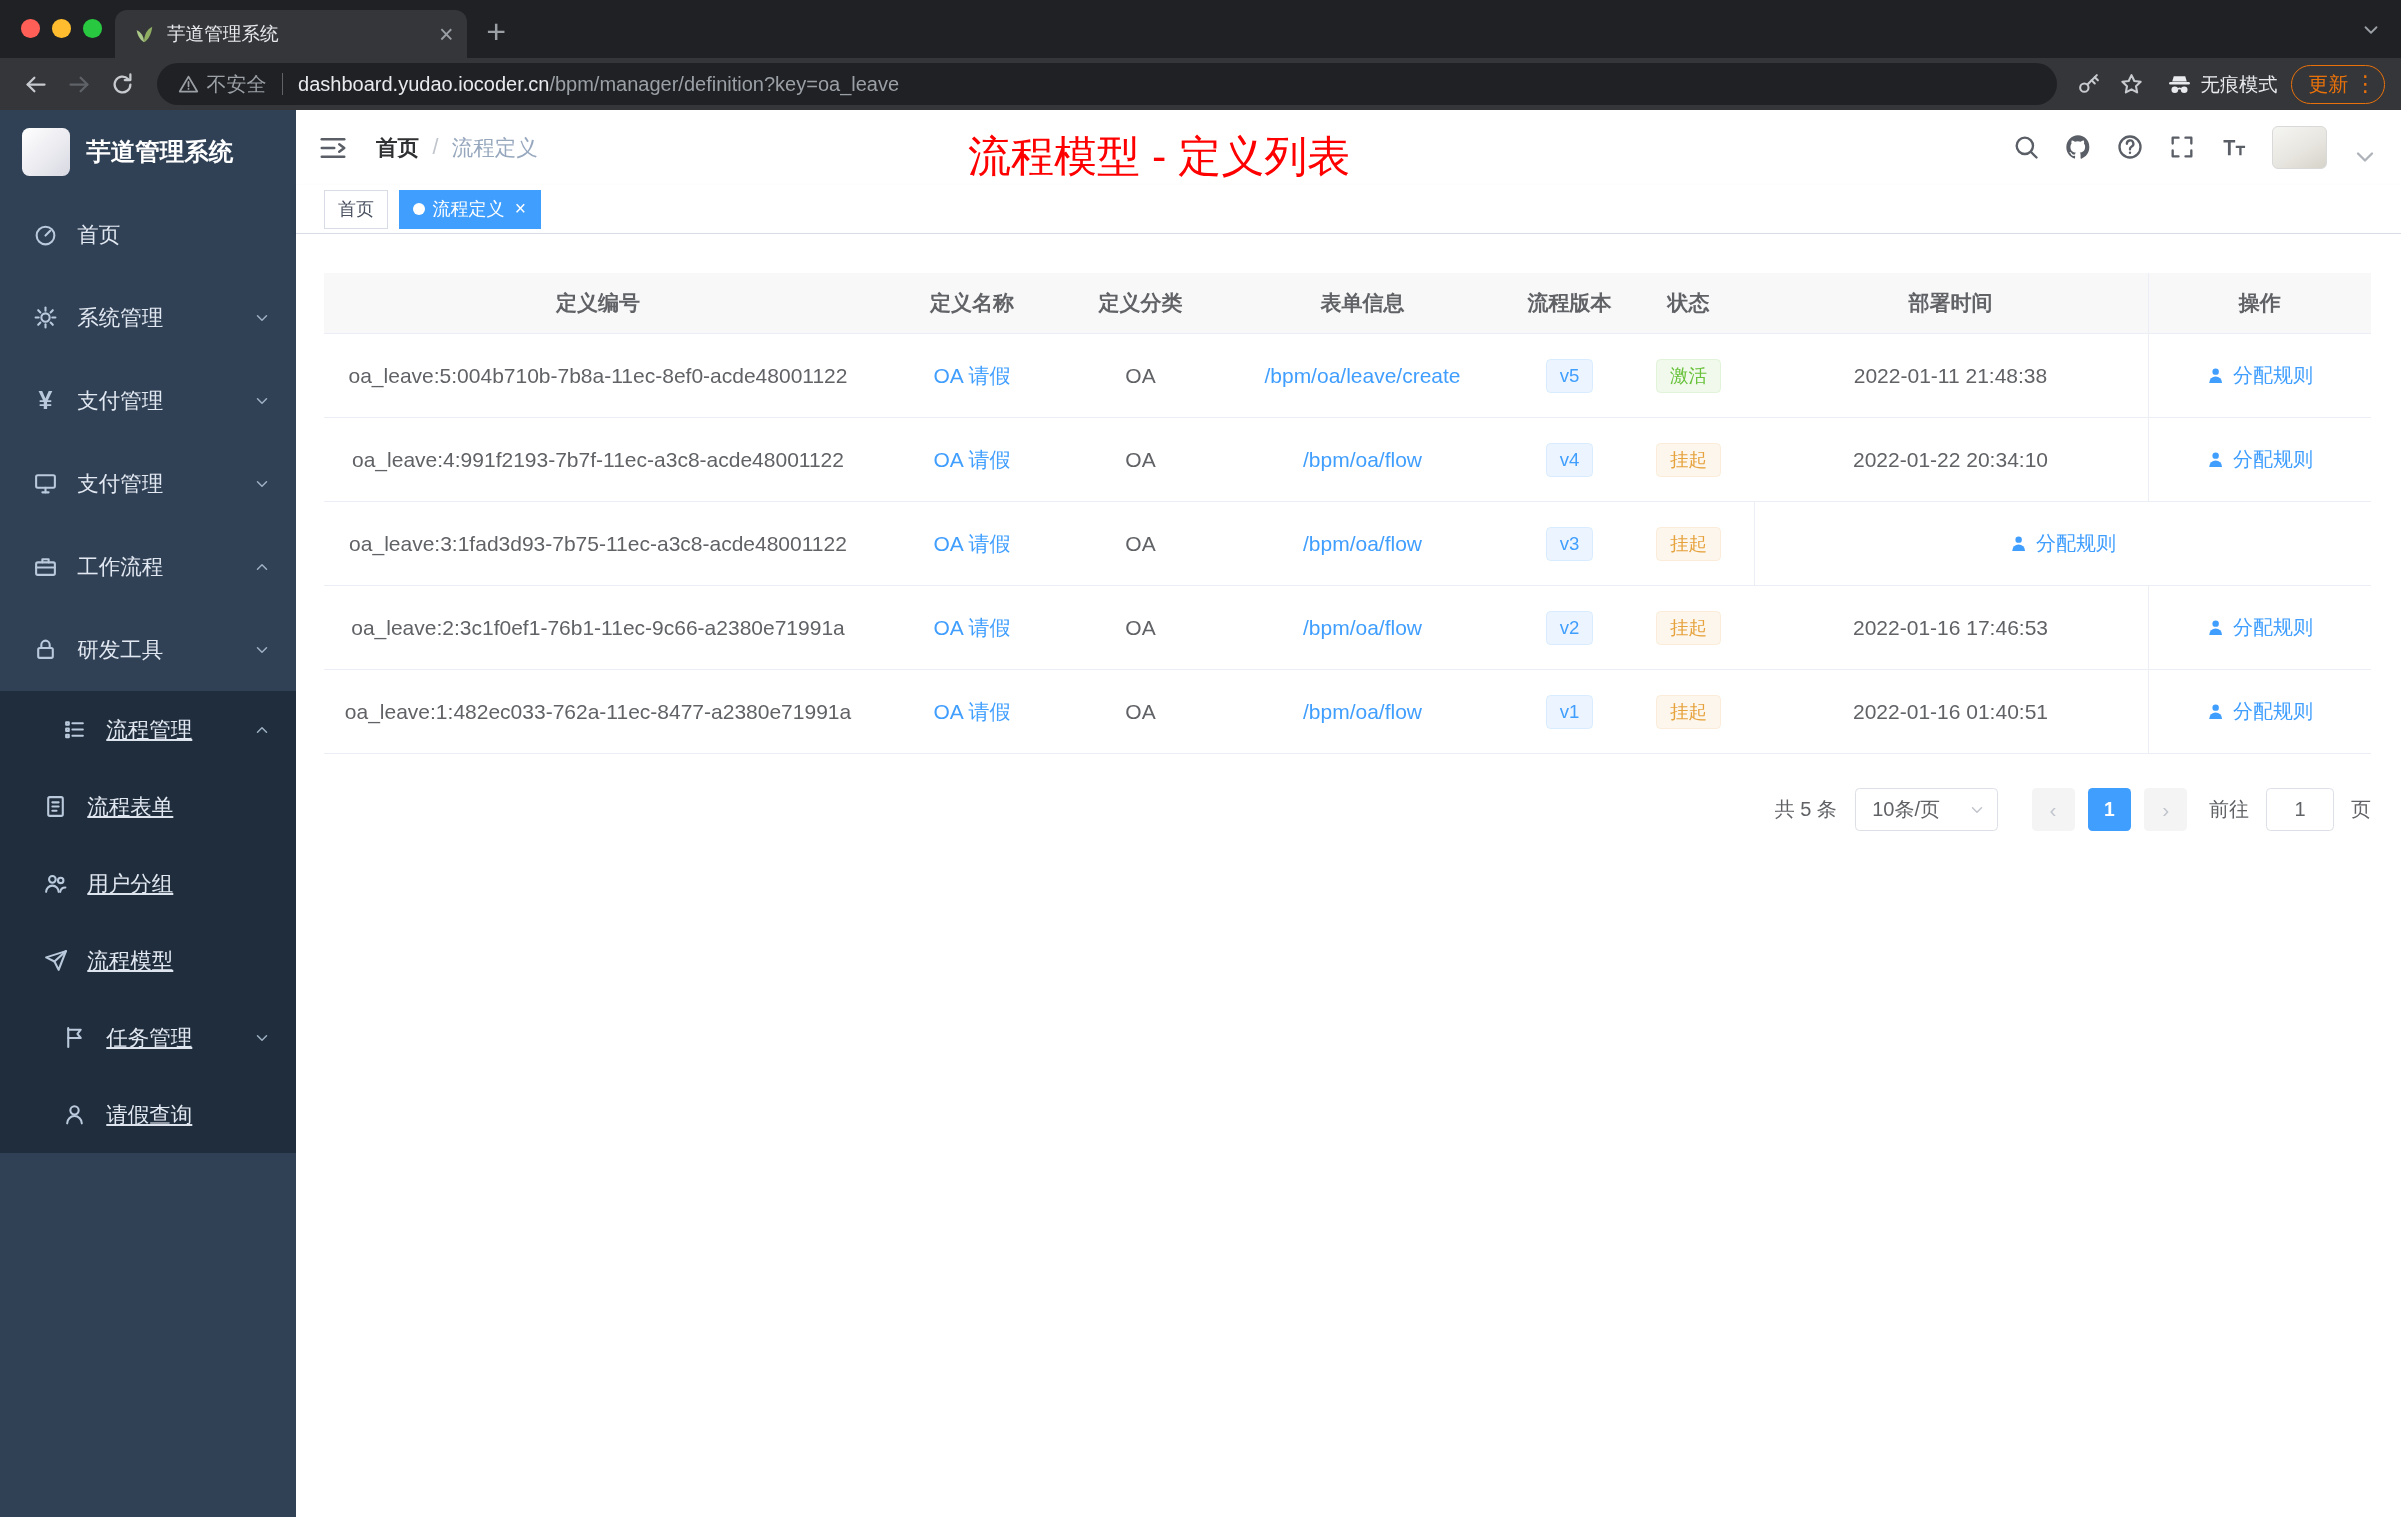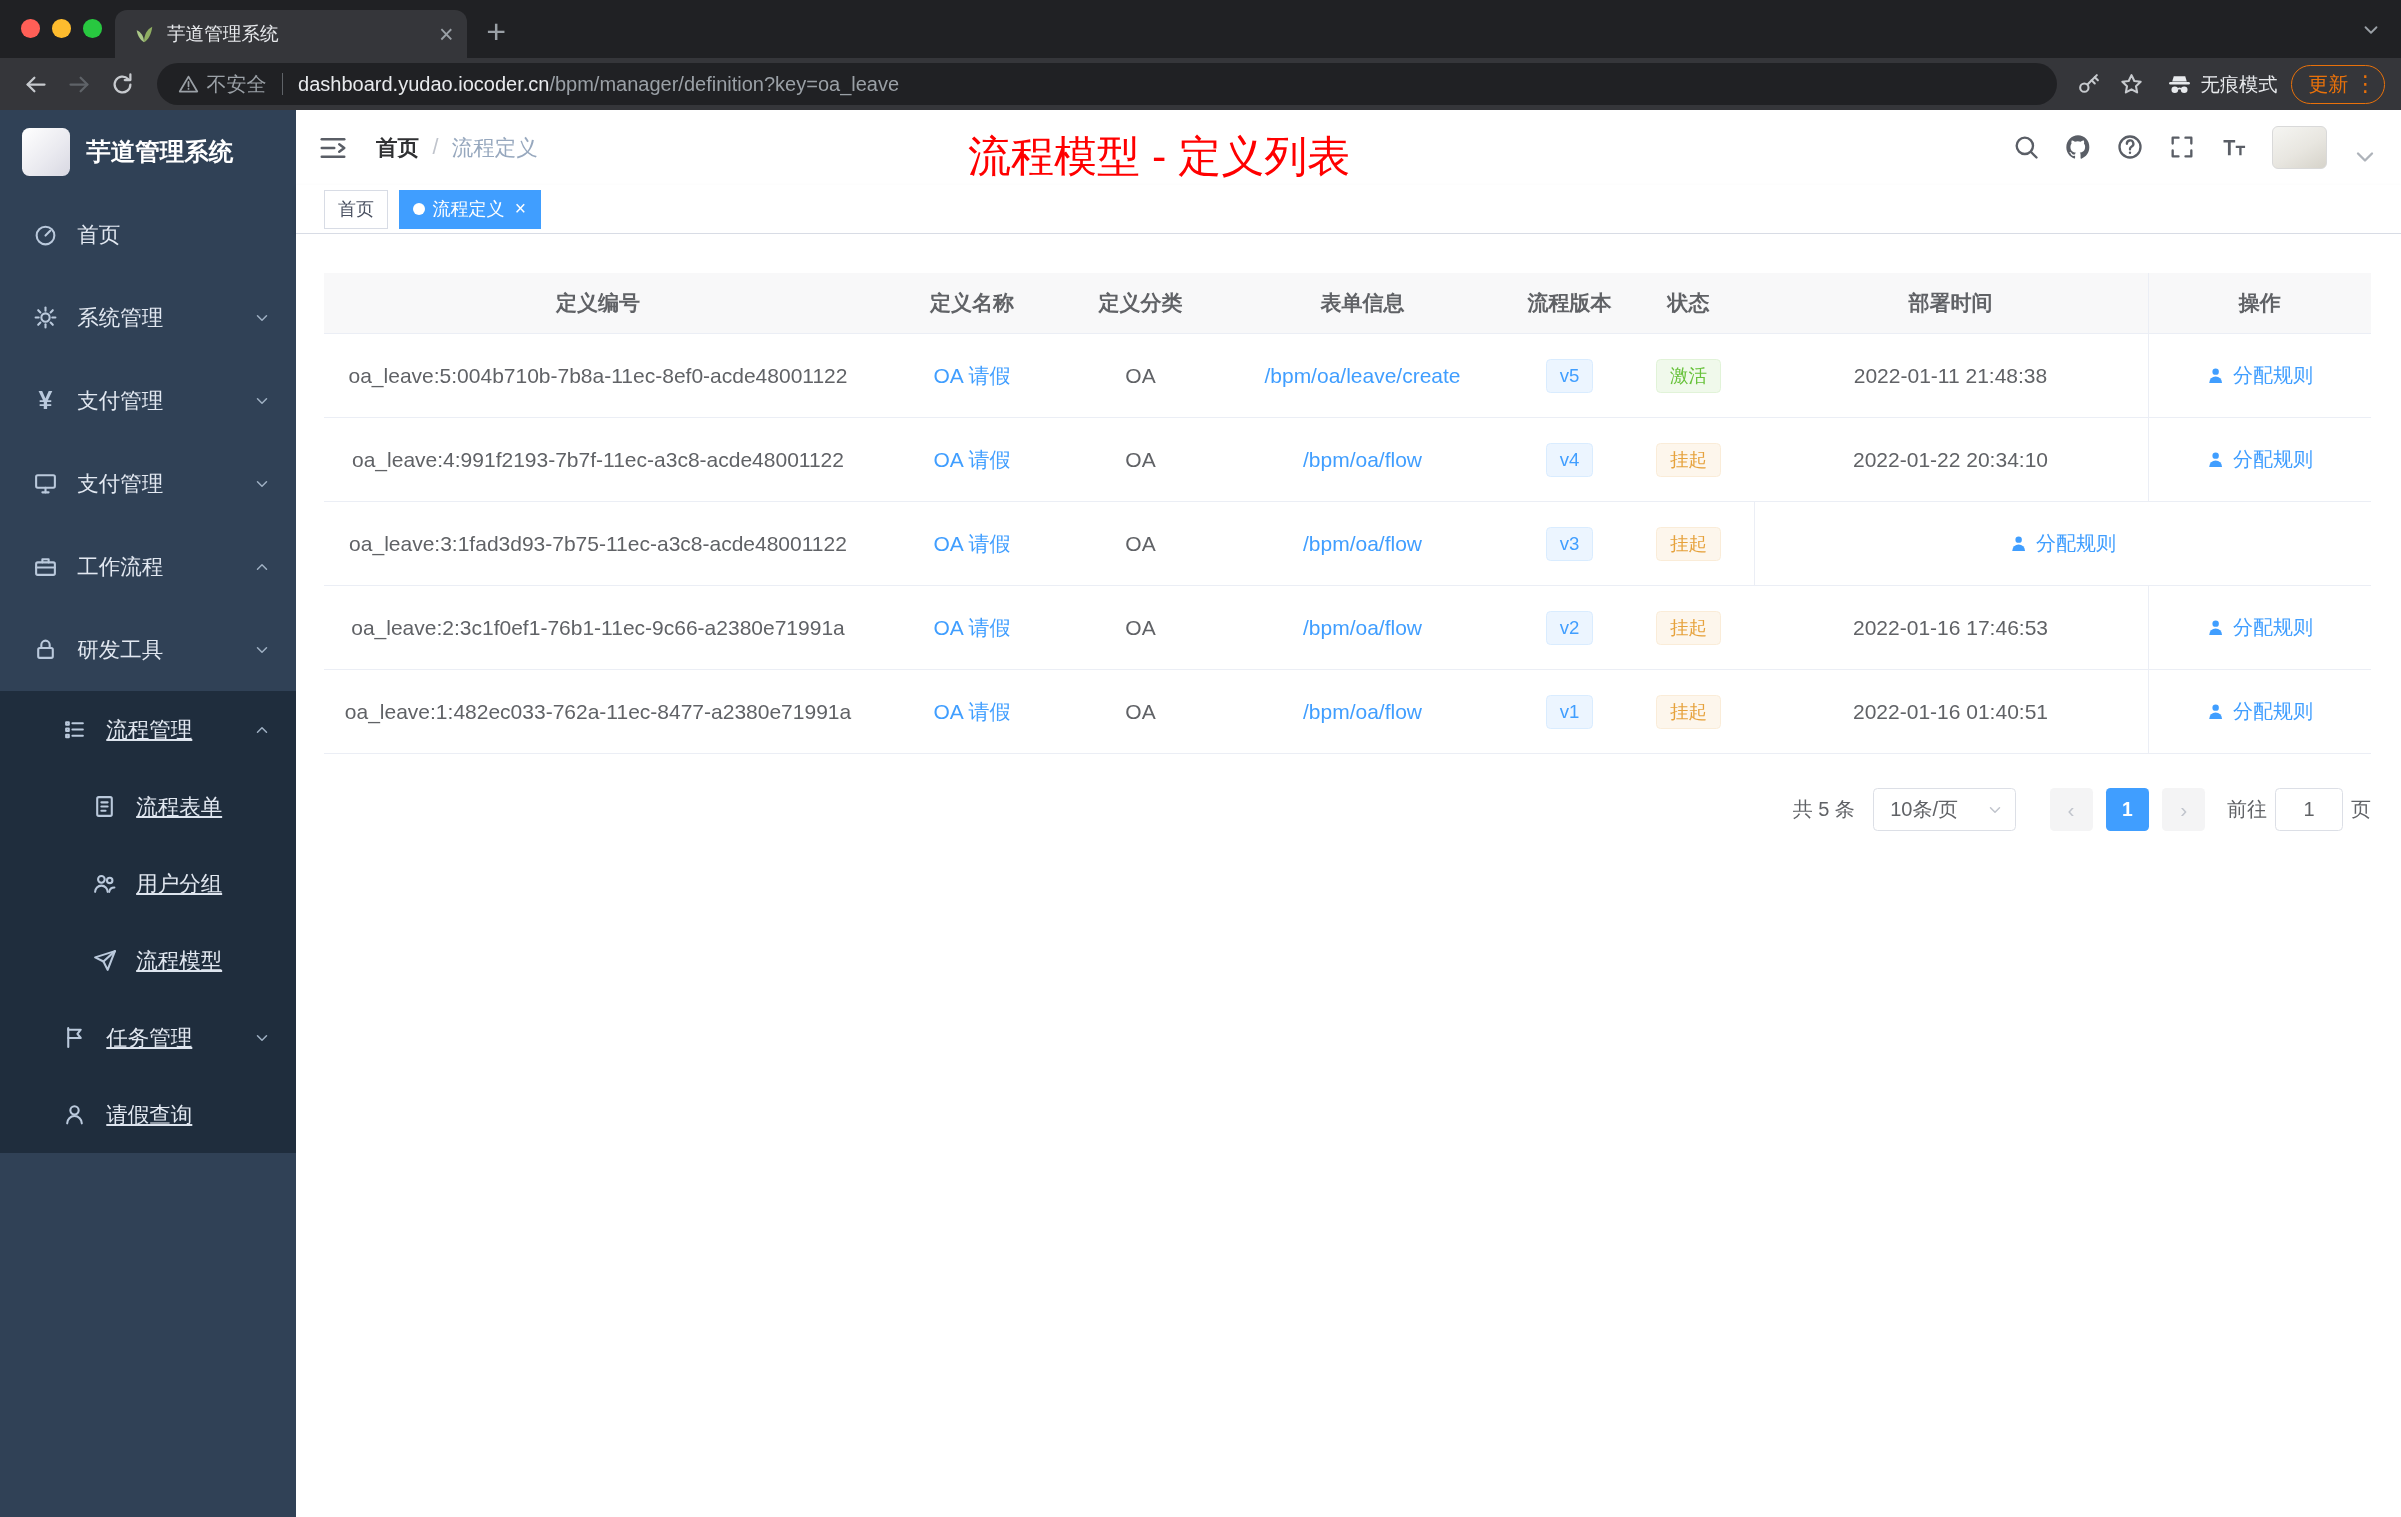--- a/index.html
+++ b/index.html
@@ -49,21 +49,21 @@
               background:linear-gradient(135deg,#ffffff 0%,#e9e9ef 60%,#d8d8e2 100%); }
   .logo-title { color:#fff; font-size:24.5px; font-weight:700; white-space:nowrap; }
   .menu-item { height:83px; display:flex; align-items:center; gap:19.3px; font-size:21.5px; color:#e2e8f1;
                padding-right:25px; cursor:pointer; }
   .menu-item .icon { color:#bac9dc; }
   .menu-item .arrow { margin-left:auto; color:#9fb0c3; width:18px; height:18px; }
   .lv1 { padding-left:33px; }
   .submenu-block { background:#1f2d3d;text-decoration:underline; }
   .submenu-block .menu-item { height:77px; }
   .lv2 { padding-left:62px; }
-  .lv3 { padding-left:43px;justify-content:center; }
+  .lv3 { padding-left:43px; }
 
   .main { flex:1; display:flex; flex-direction:column; background:#fff; position:relative; min-width:0; }
   .overlay-title { position:absolute; left:672px; top:18px; color:#ff0000; font-size:43px; z-index:20; white-space:nowrap; }
 
   .navbar { height:75px; display:flex; align-items:center; padding:0 22px; background:#fff; }
   .hamburger { color:#5a5e66; width:30px; height:30px; }
   .breadcrumb { margin-left:28px; font-size:21.5px; display:flex; align-items:center; }
   .bc-home { color:#303133; font-weight:700; }
   .bc-sep { color:#c0c4cc; margin:0 13.4px; }
   .bc-cur { color:#97a8be; }
@@ -110,21 +110,21 @@
   .pagination { display:flex; align-items:center; justify-content:flex-end; margin-top:34px;
                 font-size:20px; color:#606266; }
   .page-total { margin-right:18px; }
   .page-size { width:143px; height:43px; border:0.7px solid #dcdfe6; border-radius:4.5px; display:flex;
                align-items:center; justify-content:space-between; padding:0 10.4px 0 16.3px; color:#606266;
                margin-right:27px; cursor:pointer; background:#fff; }
   .page-size .icon { width:18px; height:18px; color:#c0c4cc; }
   .page-btn { min-width:43px; height:43px; background:#f4f4f5; border-radius:4.5px; display:flex;
               align-items:center; justify-content:center; color:#c0c4cc; margin:0 6.7px; font-size:21px; cursor:pointer; }
   .page-btn.num { color:#fff; background:#409eff; font-weight:700; font-size:19.3px; }
-  .goto { display:flex; align-items:center; margin-left:15px; gap:8px; }
+  .goto { display:flex; align-items:center; margin-left:15px; gap:17px; }
   .goto-input { width:68px; height:43px; border:0.7px solid #dcdfe6; border-radius:4.5px; text-align:center;
                 font-size:20px; color:#606266; font-family:inherit; }
 </style>
 </head>
 <body>
 
 <div>
   <div class="tab-strip">
     <div class="traffic">
       <span class="light" style="background:#ff5f57"></span>

